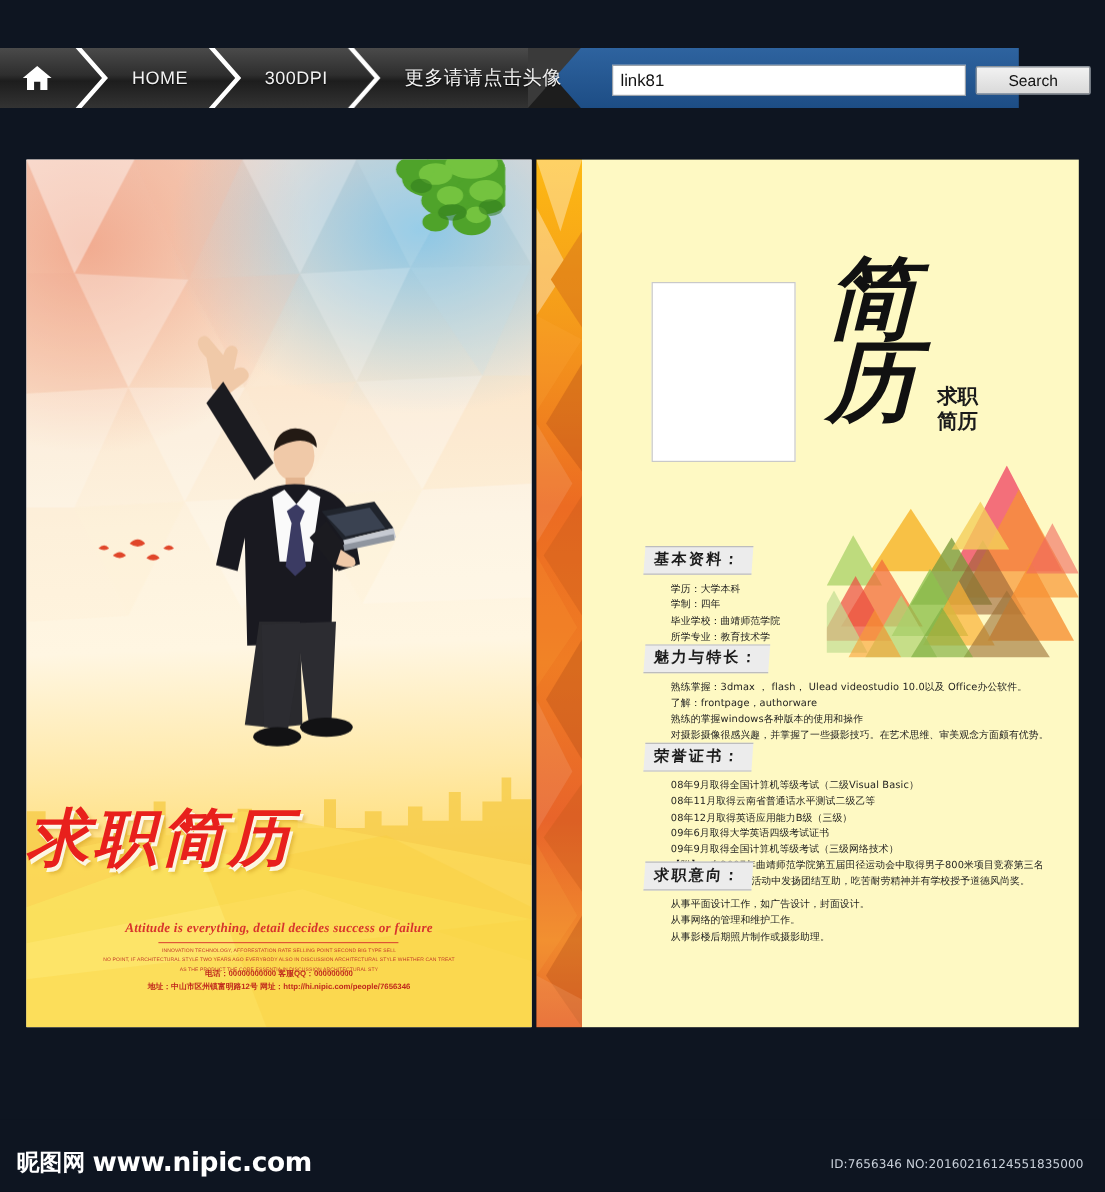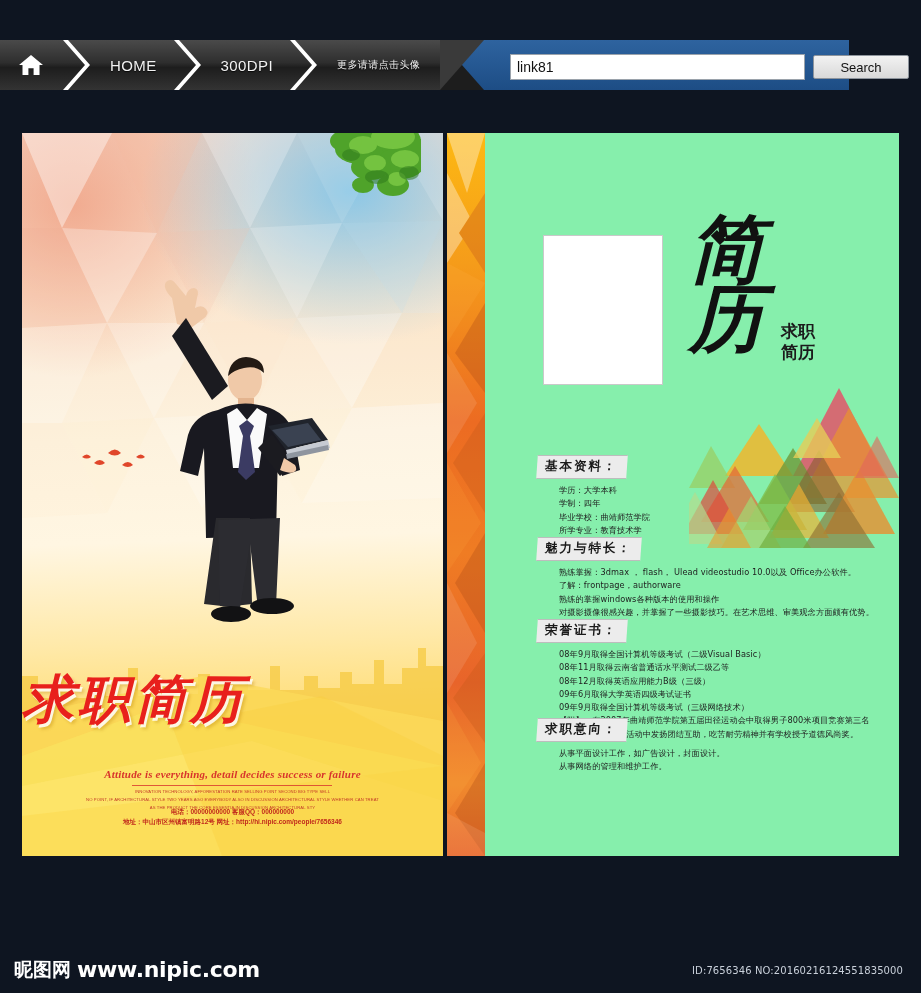--- a/index.html
+++ b/index.html
@@ -42,21 +42,21 @@
   .home-glyph { display:block; }
   .chev {
     width: 34px; height: 50px; position: relative; flex: none;
   }
   .chev svg { position: absolute; left: 0; top: 0; }
   .nav-label {
     color: #f2f2f2; font-size: 15px; letter-spacing: .4px;
     padding: 0 16px 0 14px; white-space: nowrap;
     text-shadow: 0 1px 1px rgba(0,0,0,.8);
   }
-  .nav-label.cn { font-size: 10px; padding-right: 24px; }
+  .nav-label.cn { font-size: 16px; padding-right: 24px; }
 
   .search-wrap {
     position: absolute; left: 510px; top: 54px; z-index: 6;
     display: flex; align-items: center; gap: 8px;
   }
   .search-input {
     width: 295px; height: 24px; border: 1px solid #9aa2ab; background: #fff;
     font-family: "Liberation Sans", sans-serif; font-size: 14px; color: #111;
     padding: 12px 6px; outline: none;
   }
@@ -128,21 +128,21 @@
   
   .spine {
     position: absolute; left: 425px; top: 0; width: 38px; height: 723px;
     overflow: hidden;
     background: linear-gradient(180deg,#fdb913 0%,#f59c1a 18%,#ec6b22 40%,#ef7c23 58%,#e8642a 76%,#f08a2d 90%,#e8682b 100%);
   }
 
   
   .right-page {
     position: absolute; left: 463px; top: 0; width: 414px; height: 723px;
-    background: #86efac; overflow: hidden;
+    background: #fef9c3; overflow: hidden;
   }
   .photo-frame {
     position: absolute; left: 58px; top: 102px; width: 120px; height: 150px;
     border: 1px solid #c9c9c9; background: #fff;
   }
   .cn-title {
     position: absolute; right: 118px; top: 82px; width: 110px; height: 170px;
     font-family: "DejaVu Sans", sans-serif;
     font-size: 74px; font-weight: 700; color: #111; line-height: .93;
     font-style: italic; text-align: center; letter-spacing: 0;
@@ -438,20 +438,21 @@
           <div>【附】：在2007年曲靖师范学院第五届田径运动会中取得男子800米项目竞赛第三名</div>
           <div class="indent">因在这次活动中发扬团结互助，吃苦耐劳精神并有学校授予道德风尚奖。</div>
         </div>
       </div>
 
       <div class="sec" style="top:585px;">
         <div class="sec-head">求职意向：</div>
         <div class="sec-body">
           <div>从事平面设计工作，如广告设计，封面设计。</div>
           <div>从事网络的管理和维护工作。</div>
+          <div>从事影楼后期照片制作或摄影助理。</div>
         </div>
       </div>
 
     </div>
   </div>
 
   <div class="footer"></div>
   <div class="wm">
     <span class="wm-cn">昵图网</span>
     <span class="wm-url">www.nipic.com</span>

